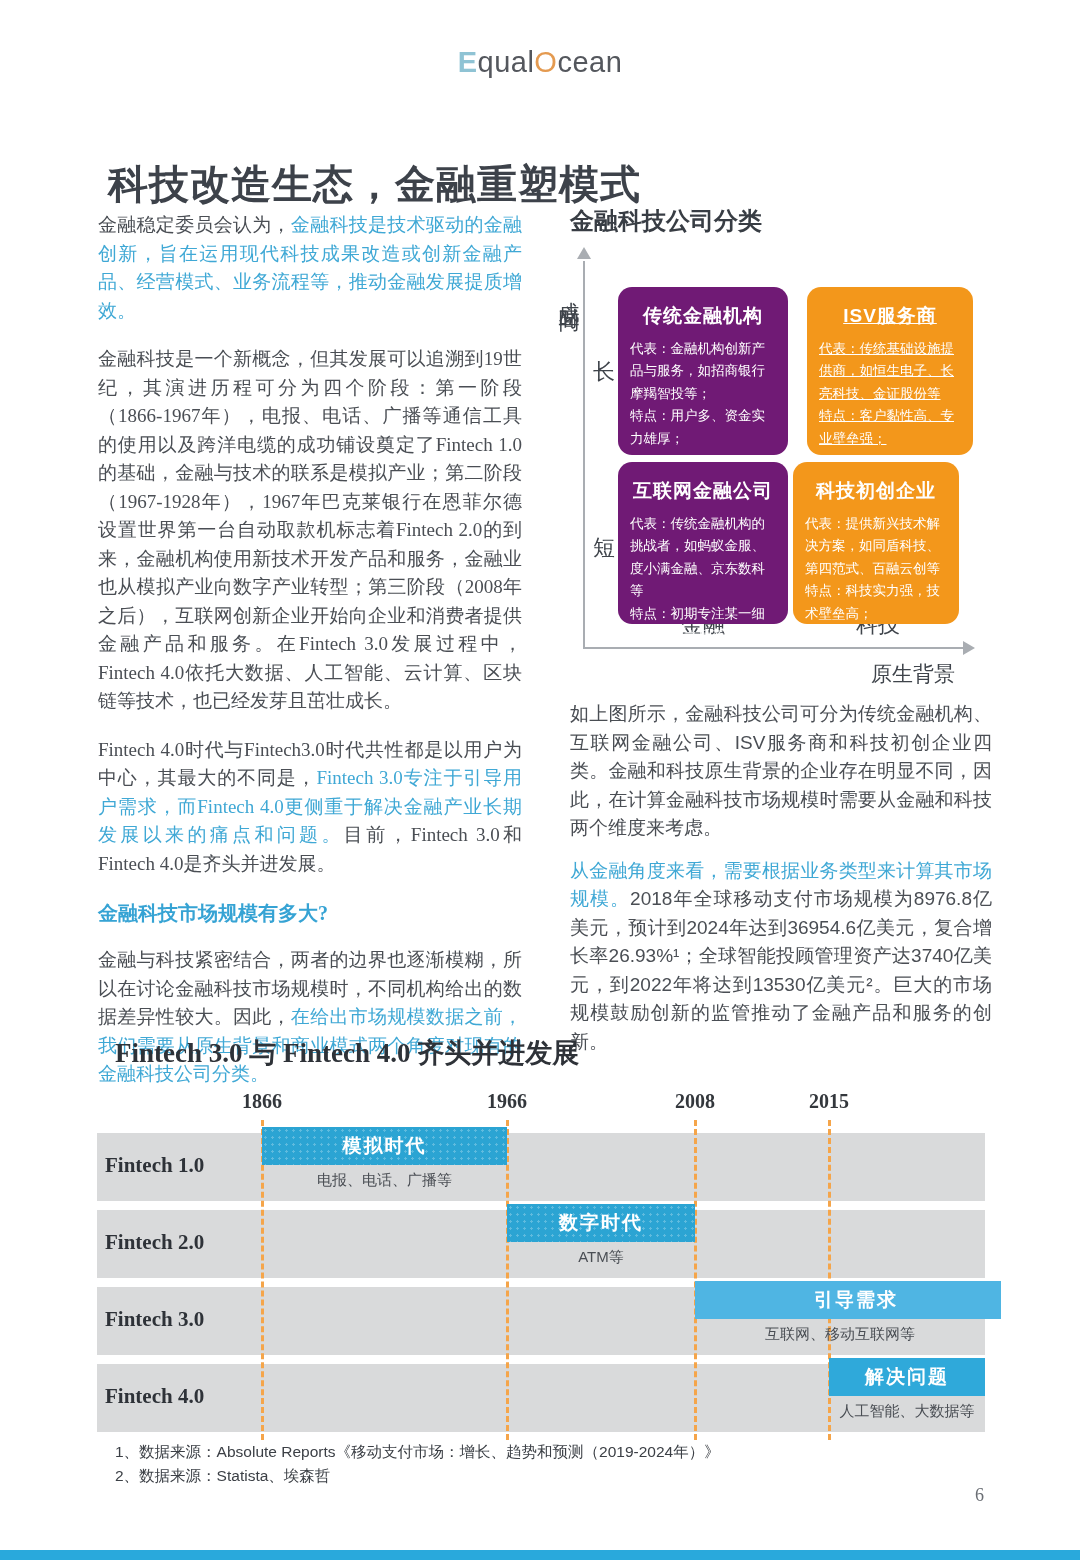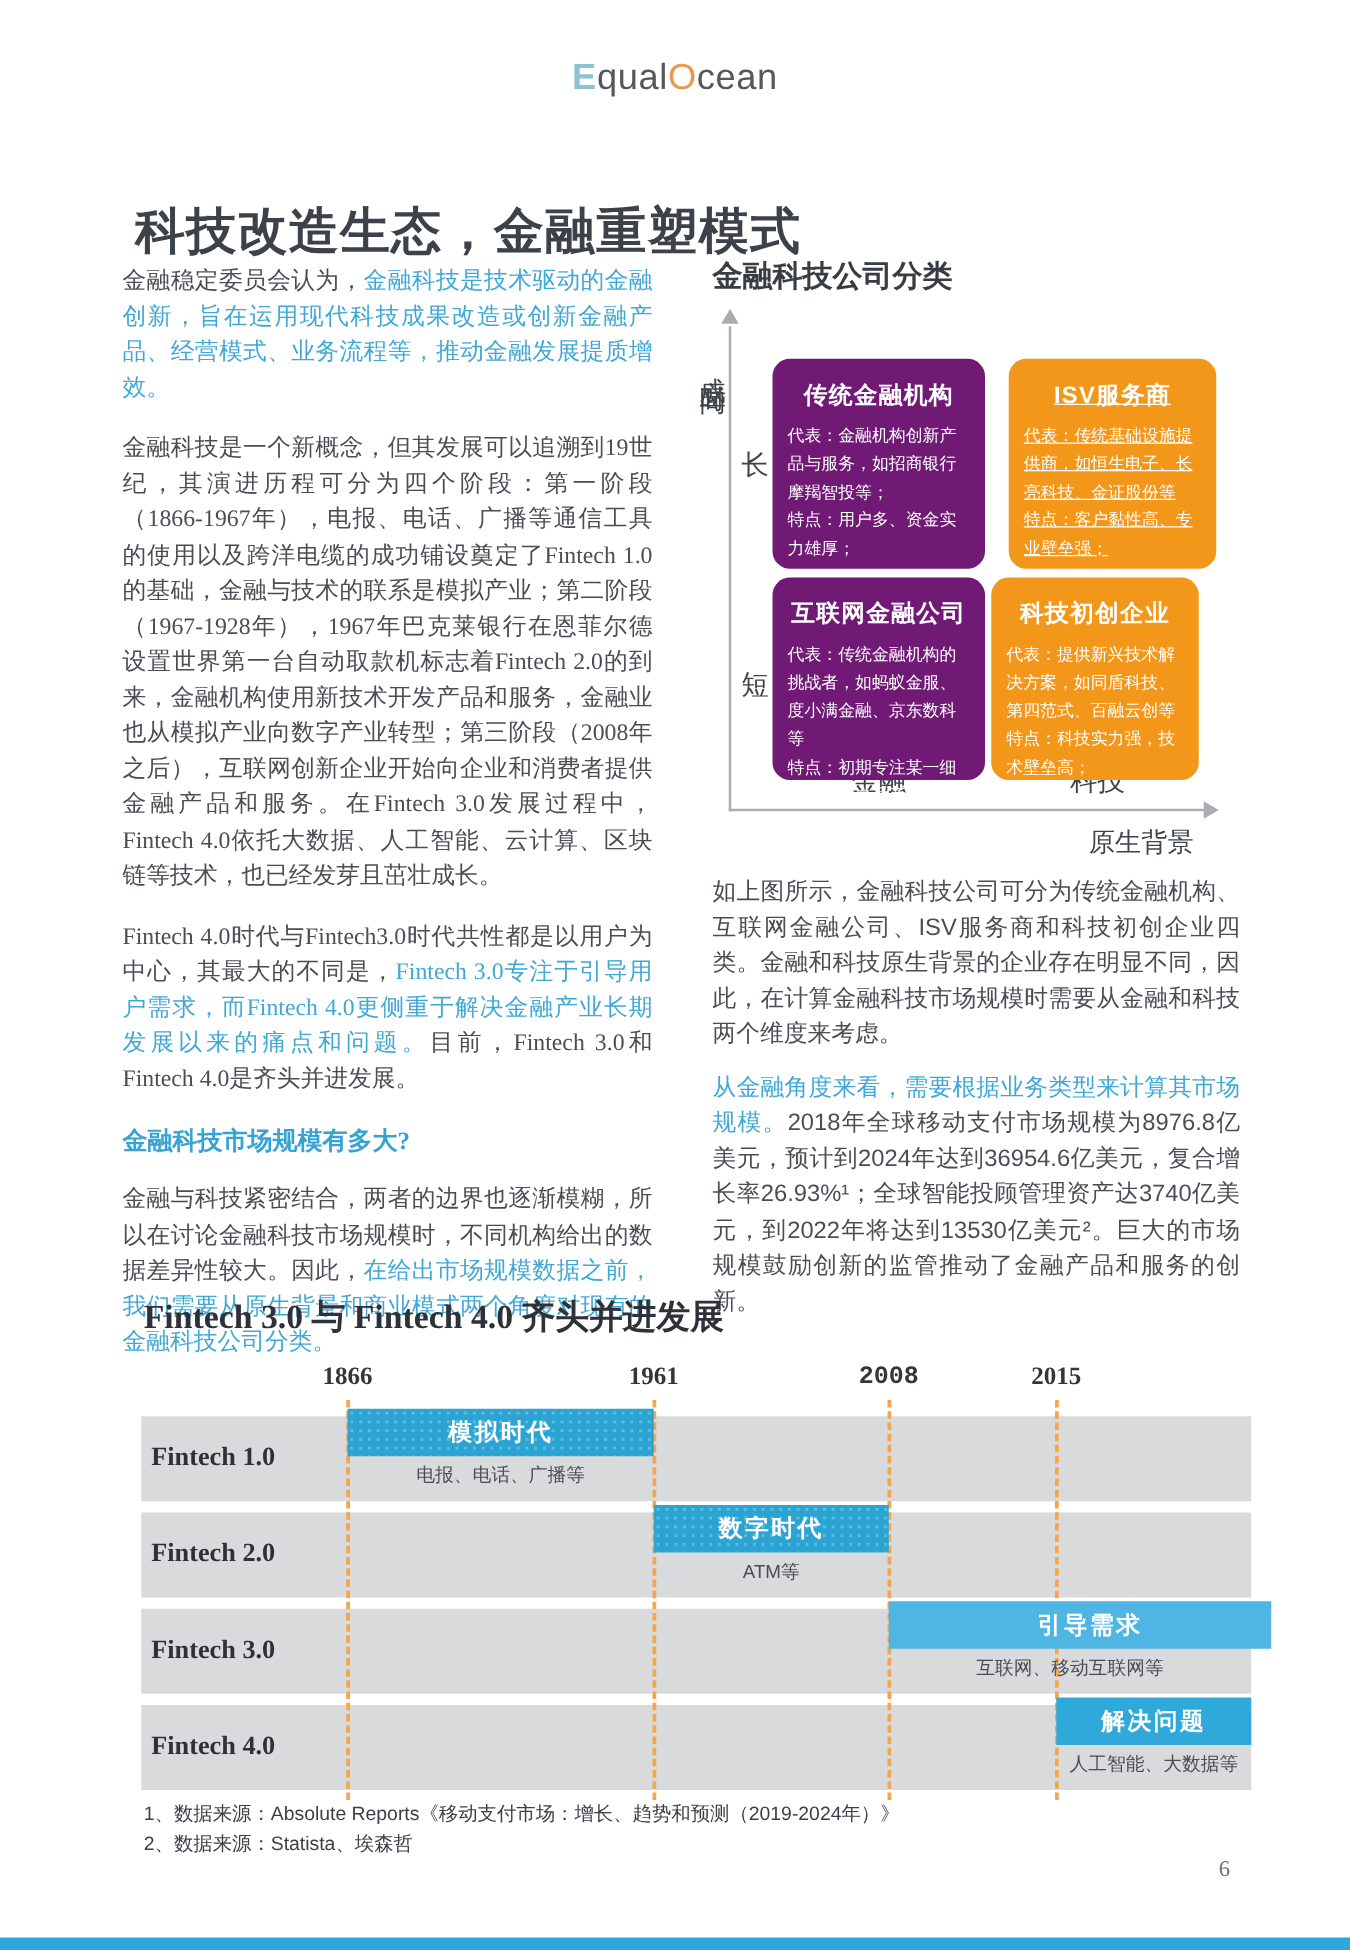--- a/index.html
+++ b/index.html
@@ -53,21 +53,21 @@
   .qbox .qtitle{text-align:center;font-size:19px;font-weight:700;margin-bottom:9px;letter-spacing:1px;}
   .qbox .qtext{font-size:13.5px;line-height:1.66;font-weight:500;}
   #q0{left:63px;top:82px;width:170px;height:168px;}
   #q1{left:252px;top:82px;width:166px;height:168px;text-decoration:underline;}
   #q2{left:63px;top:257px;width:170px;height:162px;}
   #q3{left:238px;top:257px;width:166px;height:162px;}
 
   
   .timeline-title{position:absolute;left:115px;top:1035px;font-size:27px;font-weight:700;
         color:#2e3238;font-family:"Liberation Serif",serif;}
-  #timeline{position:absolute;left:16px;top:0;width:896px;height:1560px;pointer-events:none;}
+  #timeline{position:absolute;left:0;top:0;width:896px;height:1560px;pointer-events:none;}
   .tl-year{position:absolute;top:1090px;transform:translateX(-50%);font-size:20px;font-weight:700;
         color:#33373c;font-family:"Liberation Serif",serif;}
   .tl-band{position:absolute;left:97px;width:888px;height:68px;background:#d9dadb;z-index:1;}
   .tl-dash{position:absolute;top:1120px;height:320px;width:0;
         border-left:3px dashed #f5a54a;z-index:2;}
   .tl-bar{position:absolute;height:38px;z-index:3;display:flex;align-items:center;justify-content:center;
         color:#ffffff;font-size:19px;font-weight:700;letter-spacing:2px;}
   .shade-dotted{background-color:#2ba4d3;
         background-image:radial-gradient(rgba(255,255,255,.25) 1.2px,transparent 1.4px);
         background-size:7px 7px;}
@@ -139,23 +139,23 @@
 
   <div id="right-col" class="col">
     <p class="para" style="margin-bottom:14px;"><span class="run-dark">如上图所示，金融科技公司可分为传统金融机构、互联网金融公司、ISV服务商和科技初创企业四类。金融和科技原生背景的企业存在明显不同，因此，在计算金融科技市场规模时需要从金融和科技两个维度来考虑。</span></p>
     <p class="para"><span class="run-blue">从金融角度来看，需要根据业务类型来计算其市场规模。</span><span class="run-dark">2018年全球移动支付市场规模为8976.8亿美元，预计到2024年达到36954.6亿美元，复合增长率26.93%¹；全球智能投顾管理资产达3740亿美元，到2022年将达到13530亿美元²。巨大的市场规模鼓励创新的监管推动了金融产品和服务的创新。</span></p>
   </div>
 
   <div class="timeline-title">Fintech 3.0 与 Fintech 4.0 齐头并进发展</div>
   <div id="timeline">
       <div class="tl-year" style="left: 262px;">1866</div>
       <div class="tl-dash" style="left: 261px;"></div>
-      <div class="tl-year" style="left: 507px;">1961</div>
+      <div class="tl-year" style="left: 507px;">1966</div>
       <div class="tl-dash" style="left: 506px;"></div>
-      <div class="tl-year" style="left: 695px; font-family: Liberation Mono, monospace;">2008</div>
+      <div class="tl-year" style="left: 695px;">2008</div>
       <div class="tl-dash" style="left: 694px;"></div>
       <div class="tl-year" style="left: 829px;">2015</div>
       <div class="tl-dash" style="left: 828px;"></div>
       <div class="tl-band" style="top: 1133px;"></div>
       <div class="tl-row-label" style="top: 1153px;">Fintech 1.0</div>
       <div class="tl-bar shade-dotted" style="left: 262px; width: 245px; top: 1127px;">模拟时代</div>
       <div class="tl-caption" style="left: 384.5px; top: 1171px;">电报、电话、广播等</div>
       <div class="tl-band" style="top: 1210px;"></div>
       <div class="tl-row-label" style="top: 1230px;">Fintech 2.0</div>
       <div class="tl-bar shade-dotted" style="left: 507px; width: 188px; top: 1204px;">数字时代</div>

